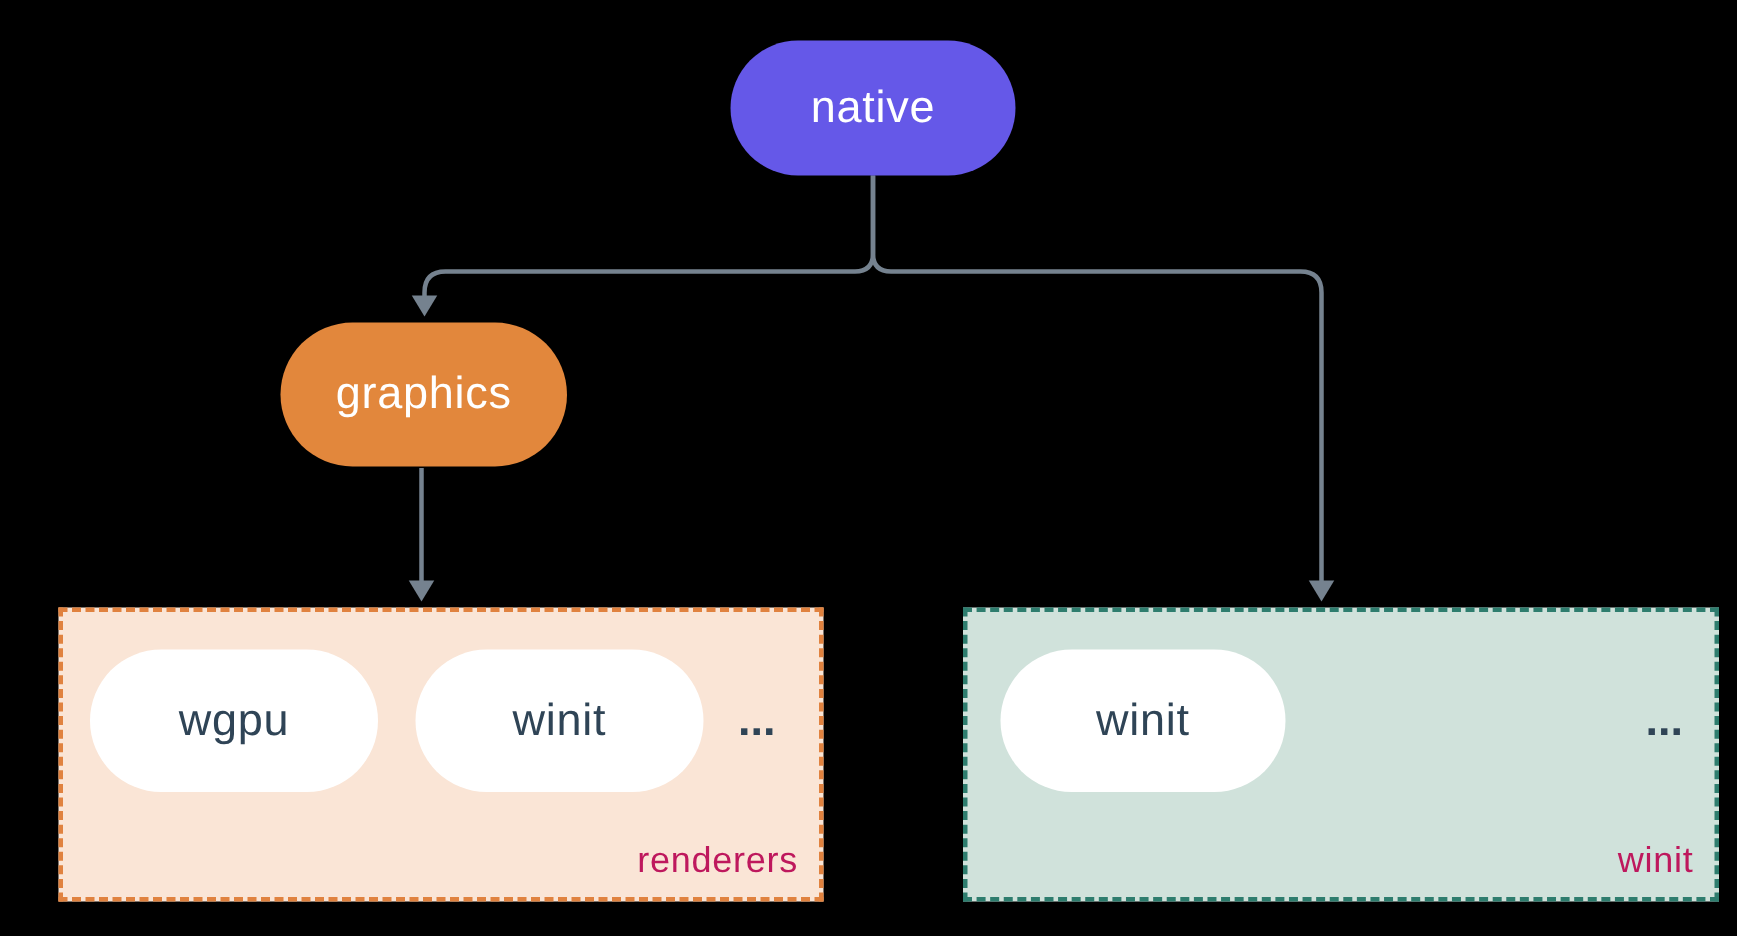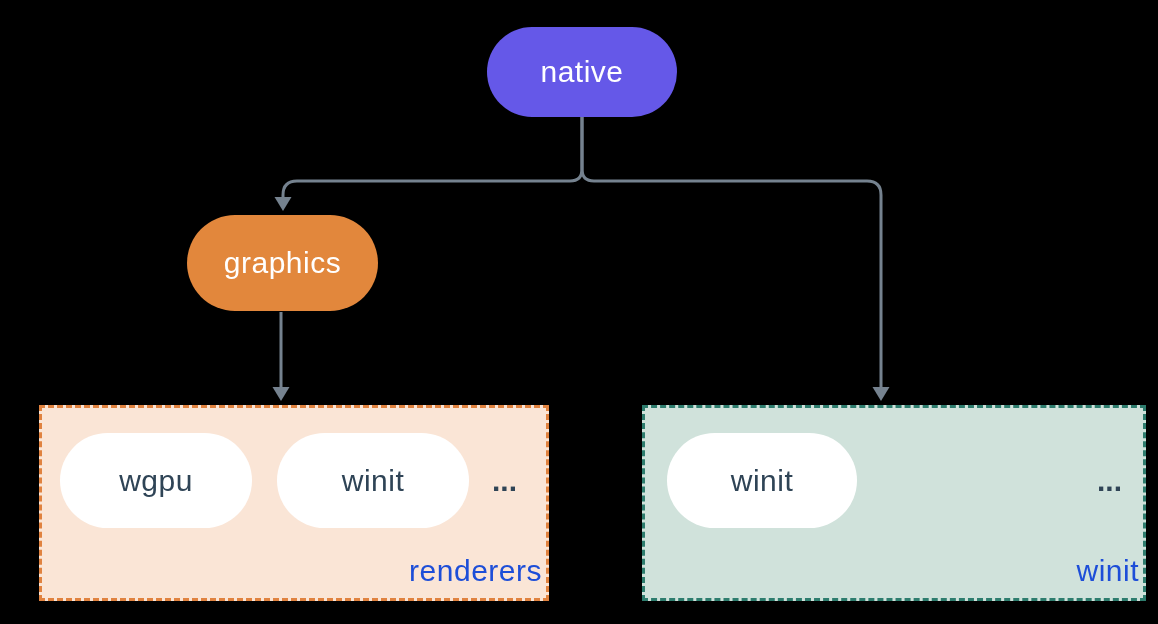--- a/index.html
+++ b/index.html
@@ -90,24 +90,24 @@
     display: flex;
     align-items: center;
     color: #2f4456;
     font-size: 30px;
     font-weight: bold;
   }
   .group-renderers .more { left: 450px; }
   .group-shells    .more { left: 452px; }
   .group-label {
     position: absolute;
-    right: 4px;
+    right: 14px;
     bottom: 10px;
-    color: #1d4ed8;
-    font-size: 30px;
+    color: #be185d;
+    font-size: 24px;
     letter-spacing: 0.5px;
   }
 </style>
 </head>
 <body>
 
 <div class="canvas">
 
   <svg class="connectors" viewBox="0 0 1158 624" xmlns="http://www.w3.org/2000/svg">
 

